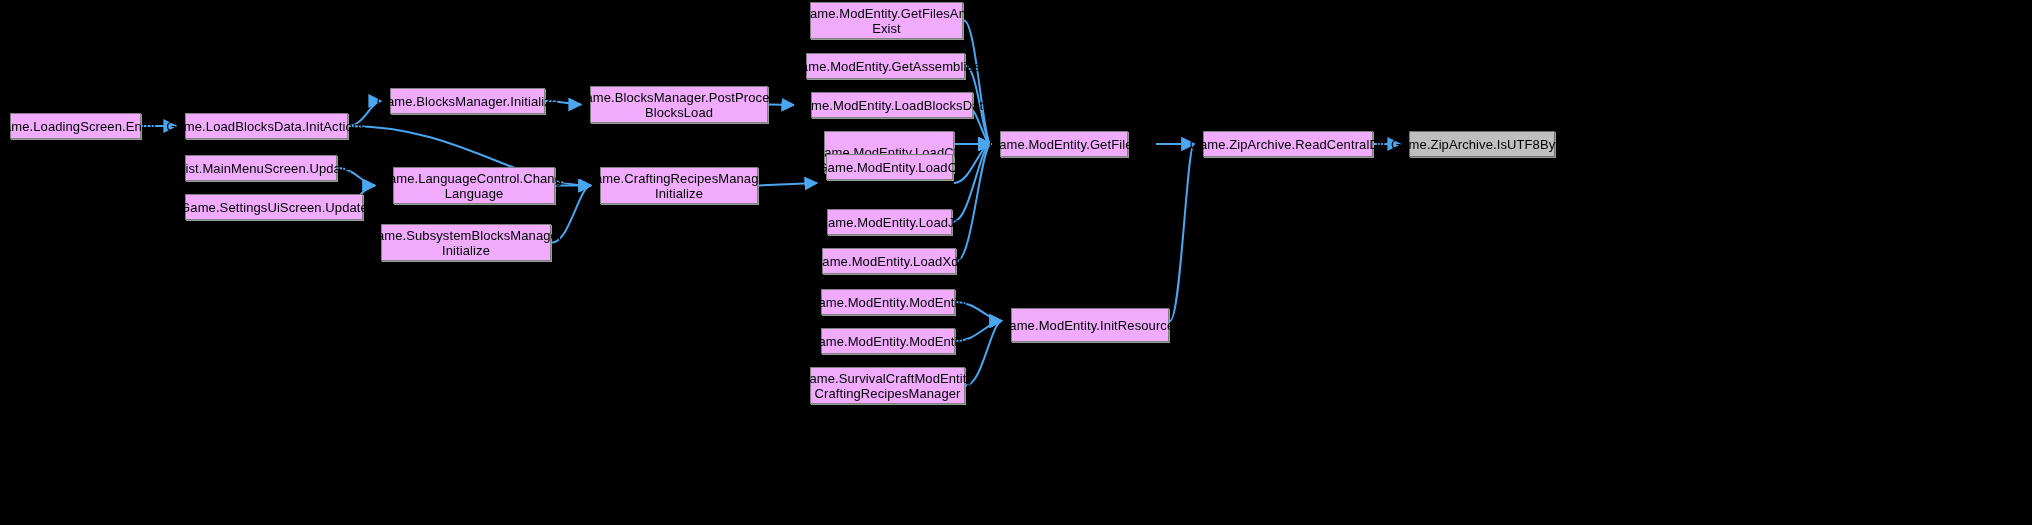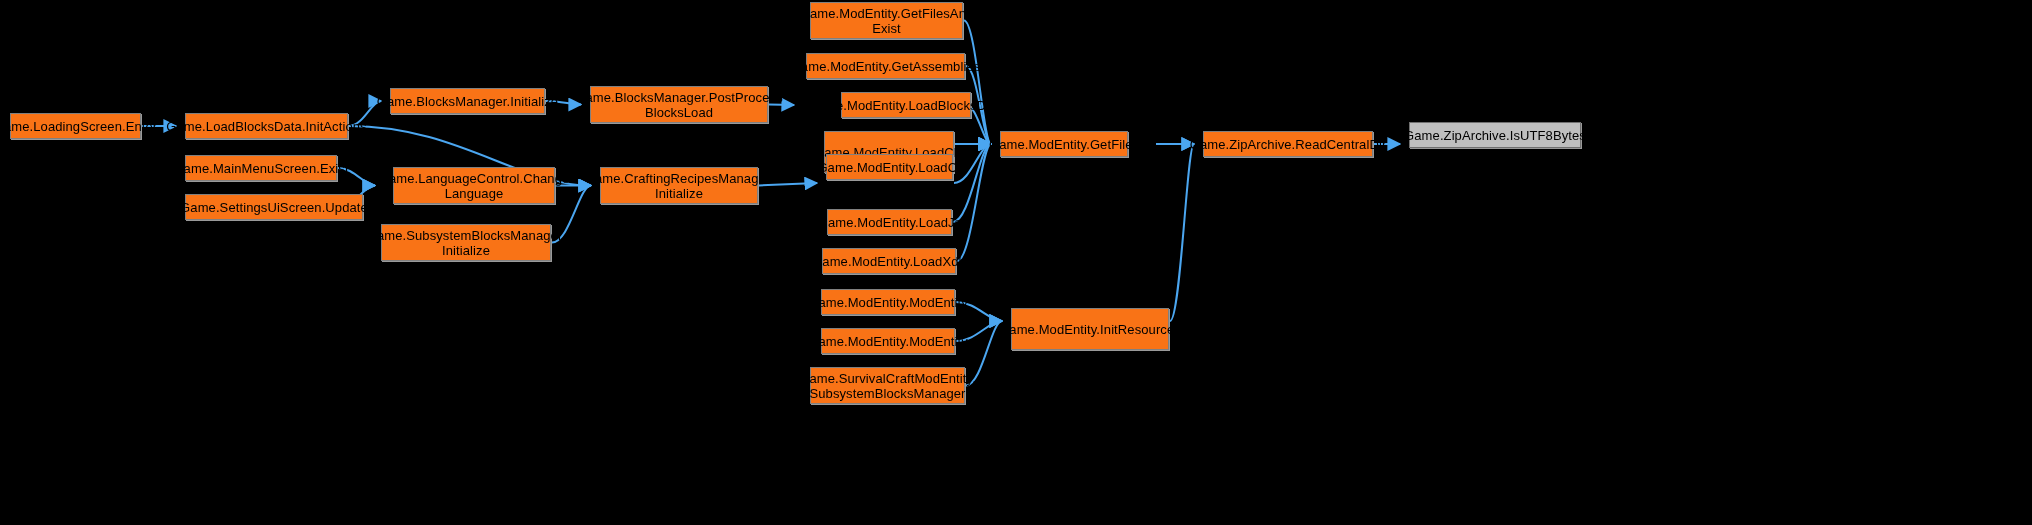--- a/index.html
+++ b/index.html
@@ -19,21 +19,21 @@
     position: absolute;
     left: 0;
     top: 0;
     width: 2032px;
     height: 525px;
     pointer-events: none;
   }
   .node {
     position: absolute;
     box-sizing: border-box;
-    background: #f97316;
+    background: #f0abfc;
     border: 1px solid #808080;
     box-shadow: 1px 1px 0 0 #9a9a9a;
     color: #000000;
     font-size: 13px;
     line-height: 15px;
     letter-spacing: 0.1px;
     display: flex;
     align-items: center;
     justify-content: center;
     text-align: center;
@@ -77,41 +77,41 @@
         <path d="M 956 341 C 976.7 341, 988.2 321, 1002 321" fill="none" stroke="#4ba6f0" stroke-width="2" marker-end="url(#arrow)"></path>
         <path d="M 966 385.5 C 982.2 385.5, 991.2 321, 1002 321" fill="none" stroke="#4ba6f0" stroke-width="2" marker-end="url(#arrow)"></path>
         <path d="M 1156 144 L 1194 144" fill="none" stroke="#4ba6f0" stroke-width="2" marker-end="url(#arrow)"></path>
         <path d="M 1170 321 C 1180.8 321, 1186.8 144, 1194 144" fill="none" stroke="#4ba6f0" stroke-width="2" marker-end="url(#arrow)"></path>
         <path d="M 1374 144 L 1400 144" fill="none" stroke="#4ba6f0" stroke-width="2" marker-end="url(#arrow)"></path>
       </g>
   </svg>
   <div id="node-layer">
       <div class="node" style="left: 10px; top: 113px; width: 131px; height: 26px;">Game.LoadingScreen.Enter</div>
       <div class="node" style="left: 185px; top: 113px; width: 163px; height: 26px;">Game.LoadBlocksData.InitActions</div>
-      <div class="node" style="left: 185px; top: 155px; width: 152px; height: 26px;">Game.MainMenuScreen.Exist</div>
+      <div class="node" style="left: 185px; top: 155px; width: 152px; height: 26px;">Exist.MainMenuScreen.Update</div>
       <div class="node" style="left: 185px; top: 194px; width: 178px; height: 26px;">Game.SettingsUiScreen.Update</div>
       <div class="node" style="left: 390px; top: 88px; width: 155px; height: 26px;">Game.BlocksManager.Initialize</div>
       <div class="node" style="left: 393px; top: 167px; width: 162px; height: 37px;">Game.LanguageControl.Change
 Language</div>
       <div class="node" style="left: 381px; top: 224px; width: 170px; height: 37px;">Game.SubsystemBlocksManager.
 Initialize</div>
       <div class="node" style="left: 590px; top: 86px; width: 178px; height: 37px;">Game.BlocksManager.PostProcess
 BlocksLoad</div>
       <div class="node" style="left: 600px; top: 167px; width: 158px; height: 37px;">Game.CraftingRecipesManager.
 Initialize</div>
       <div class="node" style="left: 810px; top: 2px; width: 153px; height: 37px;">Game.ModEntity.GetFilesAnd
 Exist</div>
       <div class="node" style="left: 806px; top: 53px; width: 159px; height: 26px;">Game.ModEntity.GetAssemblies</div>
-      <div class="node" style="left: 841px; top: 92px; width: 130px; height: 26px;">Game.ModEntity.LoadBlocksData</div>
+      <div class="node" style="left: 811px; top: 92px; width: 162px; height: 26px;">Game.ModEntity.LoadBlocksData</div>
       <div class="node" style="left: 824px; top: 131px; width: 130px; height: 42px;">Game.ModEntity.LoadClo</div>
       <div class="node" style="left: 826px; top: 154px; width: 127px; height: 26px;">Game.ModEntity.LoadCr</div>
       <div class="node" style="left: 827px; top: 209px; width: 125px; height: 26px;">Game.ModEntity.LoadJs</div>
       <div class="node" style="left: 822px; top: 248px; width: 134px; height: 26px;">Game.ModEntity.LoadXdb</div>
       <div class="node" style="left: 821px; top: 289px; width: 134px; height: 26px;">Game.ModEntity.ModEntity</div>
       <div class="node" style="left: 821px; top: 328px; width: 134px; height: 26px;">Game.ModEntity.ModEntity</div>
       <div class="node" style="left: 810px; top: 367px; width: 155px; height: 37px;">Game.SurvivalCraftModEntity.
-SubsystemBlocksManager</div>
+CraftingRecipesManager</div>
       <div class="node" style="left: 1000px; top: 131px; width: 128px; height: 26px;">Game.ModEntity.GetFiles</div>
-      <div class="node" style="left: 1011px; top: 308px; width: 158px; height: 42px;">Game.ModEntity.InitResources</div>
+      <div class="node" style="left: 1011px; top: 308px; width: 158px; height: 34px;">Game.ModEntity.InitResources</div>
       <div class="node" style="left: 1203px; top: 131px; width: 170px; height: 26px;">Game.ZipArchive.ReadCentralDir</div>
-      <div class="node current" style="left: 1409px; top: 122px; width: 172px; height: 26px;">Game.ZipArchive.IsUTF8Bytes</div>
+      <div class="node current" style="left: 1409px; top: 131px; width: 146px; height: 26px;">Game.ZipArchive.IsUTF8Bytes</div>
     </div>
 </div>
 
 </body></html>

